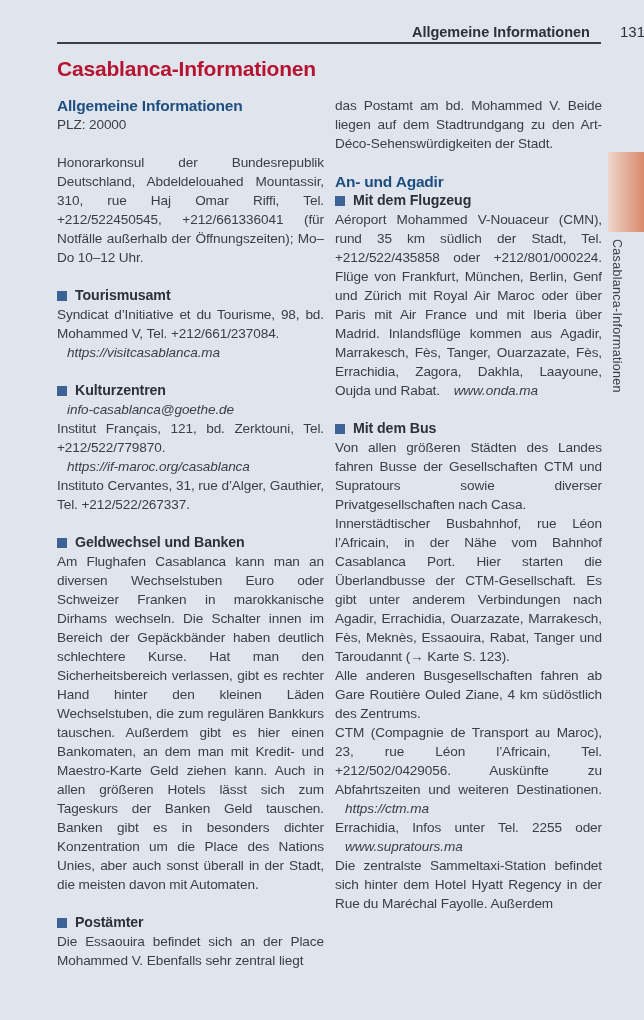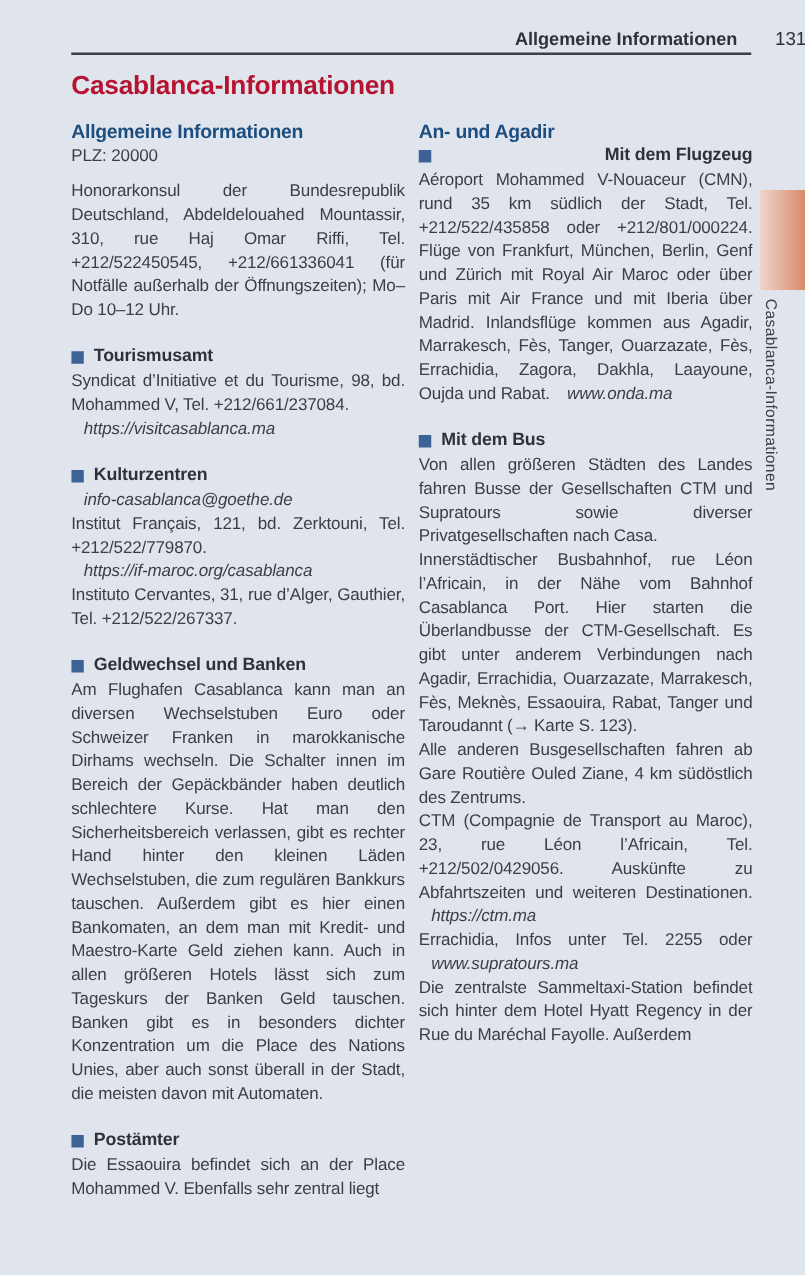--- a/index.html
+++ b/index.html
@@ -78,23 +78,23 @@
     font-size: 14.2px;
     color: var(--header-text, #2c313a);
     text-align: left;
   }
   .bullet-square {
     width: 10px; height: 10px;
     background: var(--bullet-blue, #3d6296);
     flex: none;
   }
   .para { margin: 0; }
-  .para.spaced { margin-top: 9px; }
+  .para.spaced { margin-top: 19px; }
   .col > :first-child { margin-top: 0 !important; }
-  .col-heading + .bullet-heading { margin-top: 0; justify-content: space-between; }
+  .col-heading + .bullet-heading { margin-top: 0; }
   .bold { font-weight: normal; }
   .it { font-style: italic; margin-left: 10px; }
   .margin-tab {
     position: absolute;
     left: 608px; top: 152px;
     width: 36px; height: 80px;
     background: linear-gradient(to right,
       var(--tab-gradient-start, #eed6cb),
       var(--tab-gradient-end, #d8896b));
   }
@@ -145,20 +145,21 @@
           <span>Geldwechsel und Banken</span>
         </h3>
         <p class="para"><span>Am Flughafen Casablanca kann man an diversen Wechselstuben Euro oder Schweizer Franken in marokkanische Dirhams wechseln. Die Schalter innen im Bereich der Gepäckbänder haben deutlich schlechtere Kurse. Hat man den Sicherheitsbereich verlassen, gibt es rechter Hand hinter den kleinen Läden Wechselstuben, die zum regulären Bankkurs tauschen. Außerdem gibt es hier einen Bankomaten, an dem man mit Kredit- und Maestro-Karte Geld ziehen kann. Auch in allen größeren Hotels lässt sich zum Tageskurs der Banken Geld tauschen. Banken gibt es in besonders dichter Konzentration um die Place des Nations Unies, aber auch sonst überall in der Stadt, die meisten davon mit Automaten.</span></p>
         <h3 class="bullet-heading">
           <span class="bullet-square"></span>
           <span>Postämter</span>
         </h3>
         <p class="para"><span>Die </span><span class="bold">Essaouira</span><span> befindet sich an der Place Mohammed V. Ebenfalls sehr zentral liegt</span></p>
       </div>
     <div class="col" id="col-right">
+        <p class="para"><span>das Postamt am bd. Mohammed V. Beide liegen auf dem Stadtrundgang zu den Art-Déco-Sehenswürdigkeiten der Stadt.</span></p>
         <h2 class="col-heading">An- und Agadir</h2>
         <h3 class="bullet-heading">
           <span class="bullet-square"></span>
           <span>Mit dem Flugzeug</span>
         </h3>
         <p class="para"><span class="bold">Aéroport Mohammed V-Nouaceur</span><span> (CMN), rund 35 km südlich der Stadt, Tel. +212/522/435858 oder +212/801/000224. Flüge von Frankfurt, München, Berlin, Genf und Zürich mit Royal Air Maroc oder über Paris mit Air France und mit Iberia über Madrid. Inlandsflüge kommen aus Agadir, Marrakesch, Fès, Tanger, Ouarzazate, Fès, Errachidia, Zagora, Dakhla, Laayoune, Oujda und Rabat. </span><span class="it">www.onda.ma</span></p>
         <h3 class="bullet-heading">
           <span class="bullet-square"></span>
           <span>Mit dem Bus</span>
         </h3>

